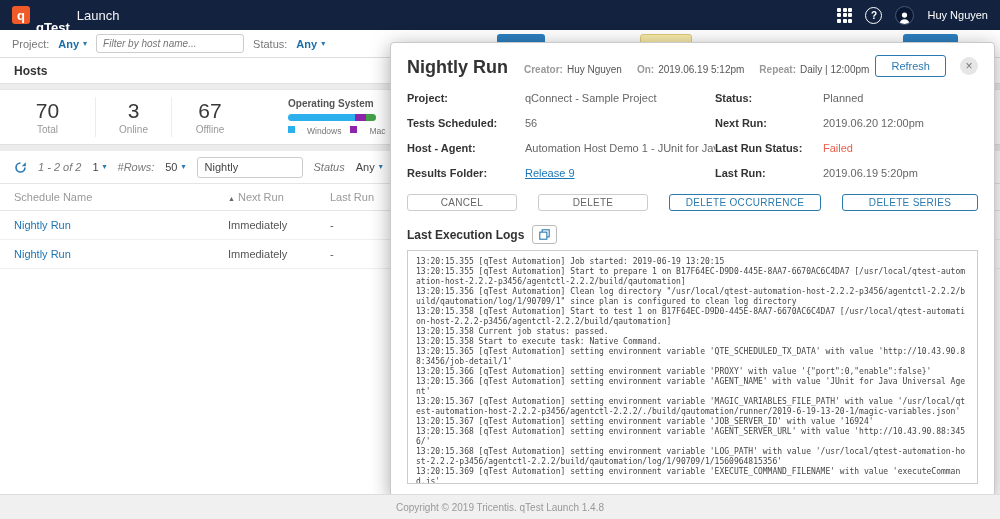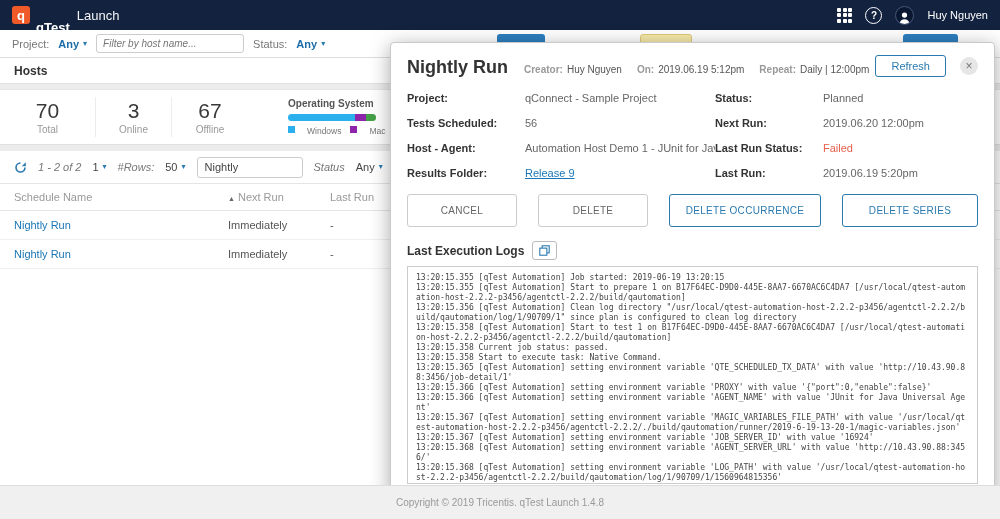--- a/index.html
+++ b/index.html
@@ -56,38 +56,38 @@
 
   
   .grid-header, .grid-row { display:grid; grid-template-columns:214px 102px 1fr; align-items:center; padding:0 14px; background:#fff; font-size:11px; }
   .grid-header { height:28px; border-top:1px solid #e5e5e5; border-bottom:1px solid #e5e5e5; color:#999; }
   .grid-row { height:29px; border-bottom:1px solid #efefef; color:#555; }
   .sort-caret { font-size:7px; color:#666; margin-right:3px; }
   .link { color:#1b76b5; cursor:pointer; text-decoration:none; }
   .rest { background:#fff; height:228px; }
 
   
-  .footer { position:absolute; left:0; right:0; bottom:0; height:34px; background:#f0f0f0; border-top:1px solid #ddd; display:flex; align-items:center; justify-content:center; font-size:10px; color:#999; z-index:20; }
+  .footer { position:absolute; left:0; right:0; bottom:0; height:25px; background:#f0f0f0; border-top:1px solid #ddd; display:flex; align-items:center; justify-content:center; font-size:10px; color:#999; z-index:20; }
 
   
   .modal { position:absolute; left:390px; top:42px; width:605px; height:455px; background:#fff; border:1px solid #c9c9c9; border-radius:4px; box-shadow:0 4px 20px rgba(0,0,0,.35); z-index:10; padding:14px 16px 12px; display:flex; flex-direction:column; }
   .modal-header { display:flex; align-items:baseline; position:relative; margin-bottom:14px; padding-right:160px; }
   .modal-title { font-size:18px; font-weight:bold; color:#333; white-space:nowrap; }
   .meta { display:flex; gap:15px; margin-left:16px; font-size:10px; white-space:nowrap; }
   .meta-item { display:flex; }
   .meta-label { color:#999; font-weight:bold; }
   .meta-value { color:#555; margin-left:4px; }
   .refresh-btn { position:absolute; right:32px; top:-2px; border:1px solid #2a7ab0; color:#2a7ab0; background:#fff; font-size:11px; padding:4px 15px; border-radius:3px; cursor:pointer; font-family:inherit; }
   .close-btn { position:absolute; right:0; top:0; width:18px; height:18px; border-radius:50%; background:#e6e6e6; color:#777; display:flex; align-items:center; justify-content:center; font-size:12px; cursor:pointer; border:none; }
   .fields { display:grid; grid-template-columns:118px 190px 108px 1fr; row-gap:13px; font-size:11px; margin-bottom:15px; }
   .f-label { font-weight:bold; color:#333; }
   .f-value { color:#666; white-space:nowrap; overflow:hidden; padding-right:10px; }
   .failed { color:#e8604c; }
   .btn-row { display:flex; justify-content:space-between; margin-bottom:14px; }
-  .m-btn { background:#fff; font-size:10px; padding:10px 0; border-radius:3px; text-align:center; cursor:pointer; letter-spacing:.3px; font-family:inherit; }
+  .m-btn { background:#fff; font-size:10px; padding:2px 0; border-radius:3px; text-align:center; cursor:pointer; letter-spacing:.3px; font-family:inherit; }
   .m-btn.grey { border:1px solid #ccc; color:#666; width:110px; }
   .m-btn.blue { border:1px solid #2a7ab0; color:#2a7ab0; }
   .m-btn.w150 { width:152px; } .m-btn.w135 { width:136px; }
   .logs-row { display:flex; align-items:center; gap:8px; margin-bottom:6px; }
   .logs-label { font-size:12px; font-weight:bold; color:#333; }
   .copy-btn { width:25px; height:19px; border:1px solid #bbb; border-radius:3px; background:#fff; display:flex; align-items:center; justify-content:center; cursor:pointer; }
   .log-box { flex:1; border:1px solid #ccc; padding:6px 8px; font-family:"DejaVu Sans Mono",monospace; font-size:8px; line-height:1.25; color:#444; white-space:pre-wrap; word-break:break-all; overflow-y:auto; }
 </style>
 </head>
 <body>

